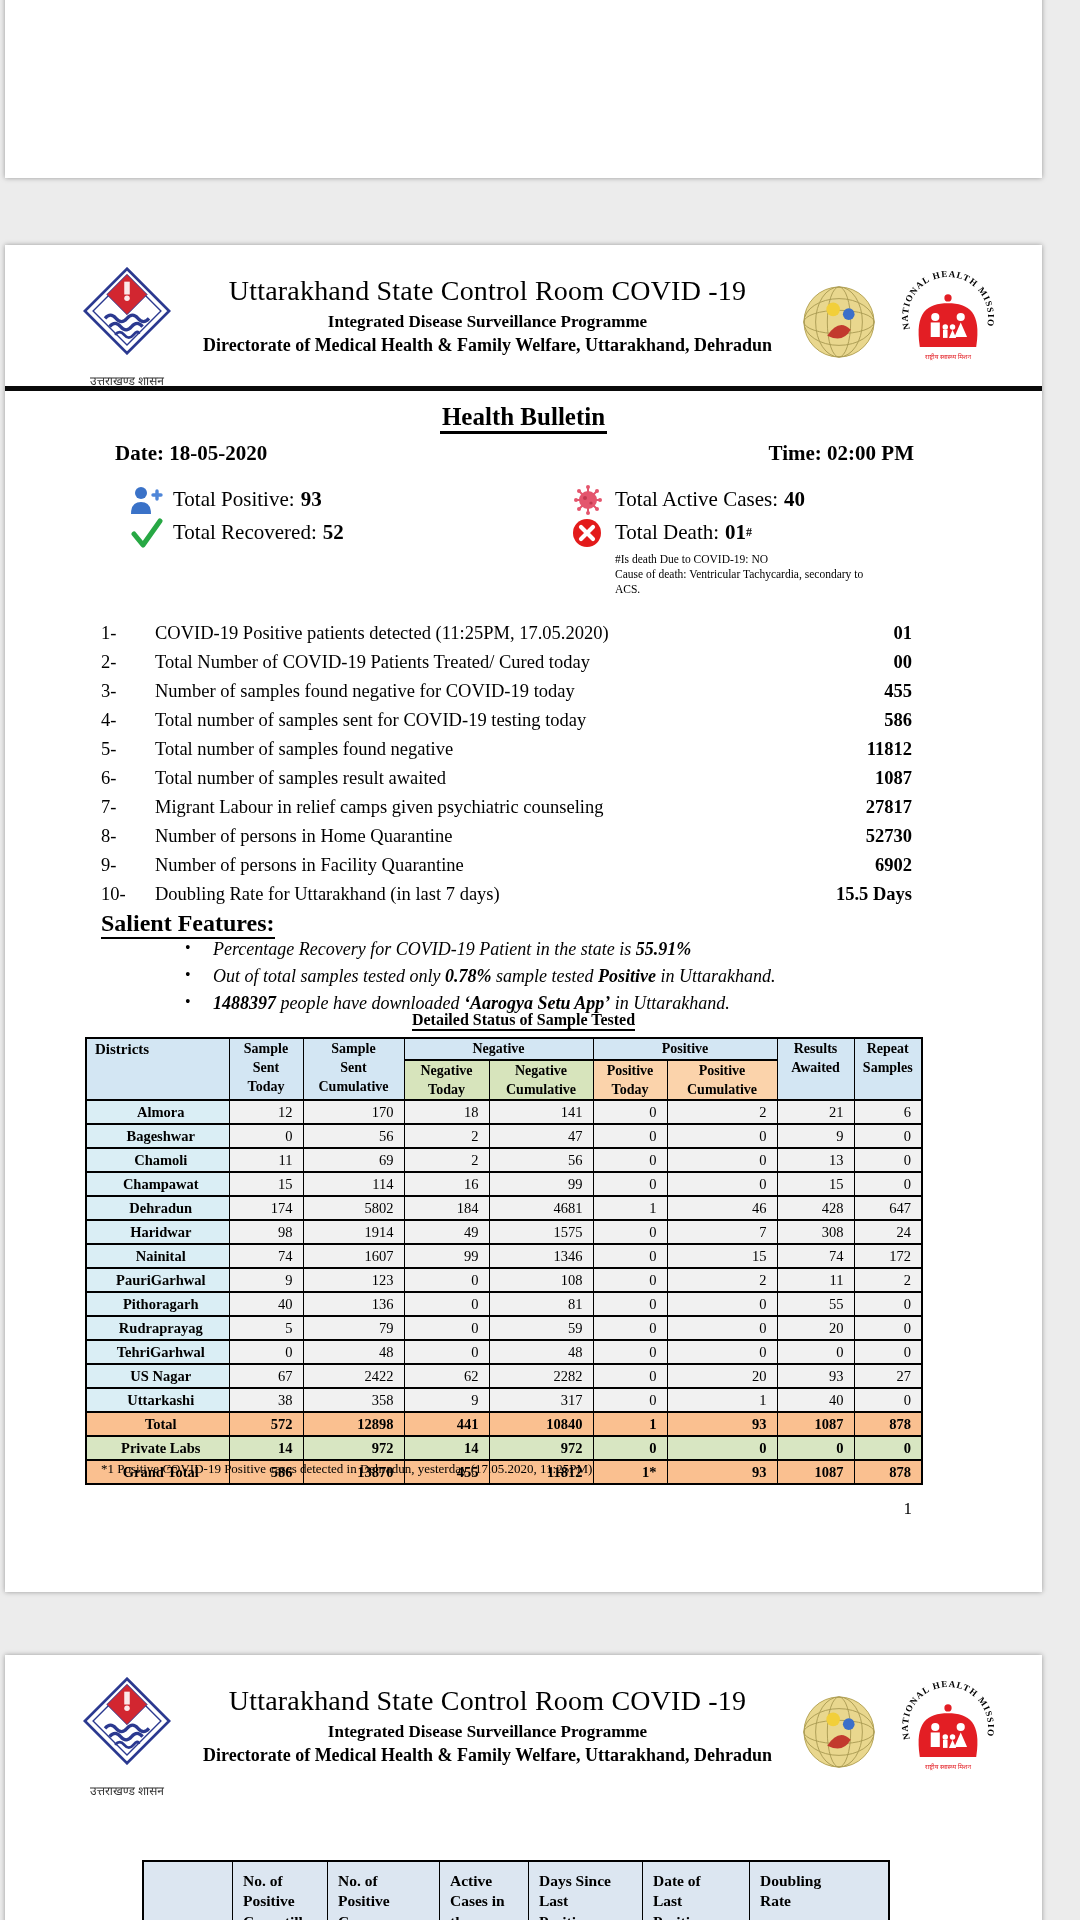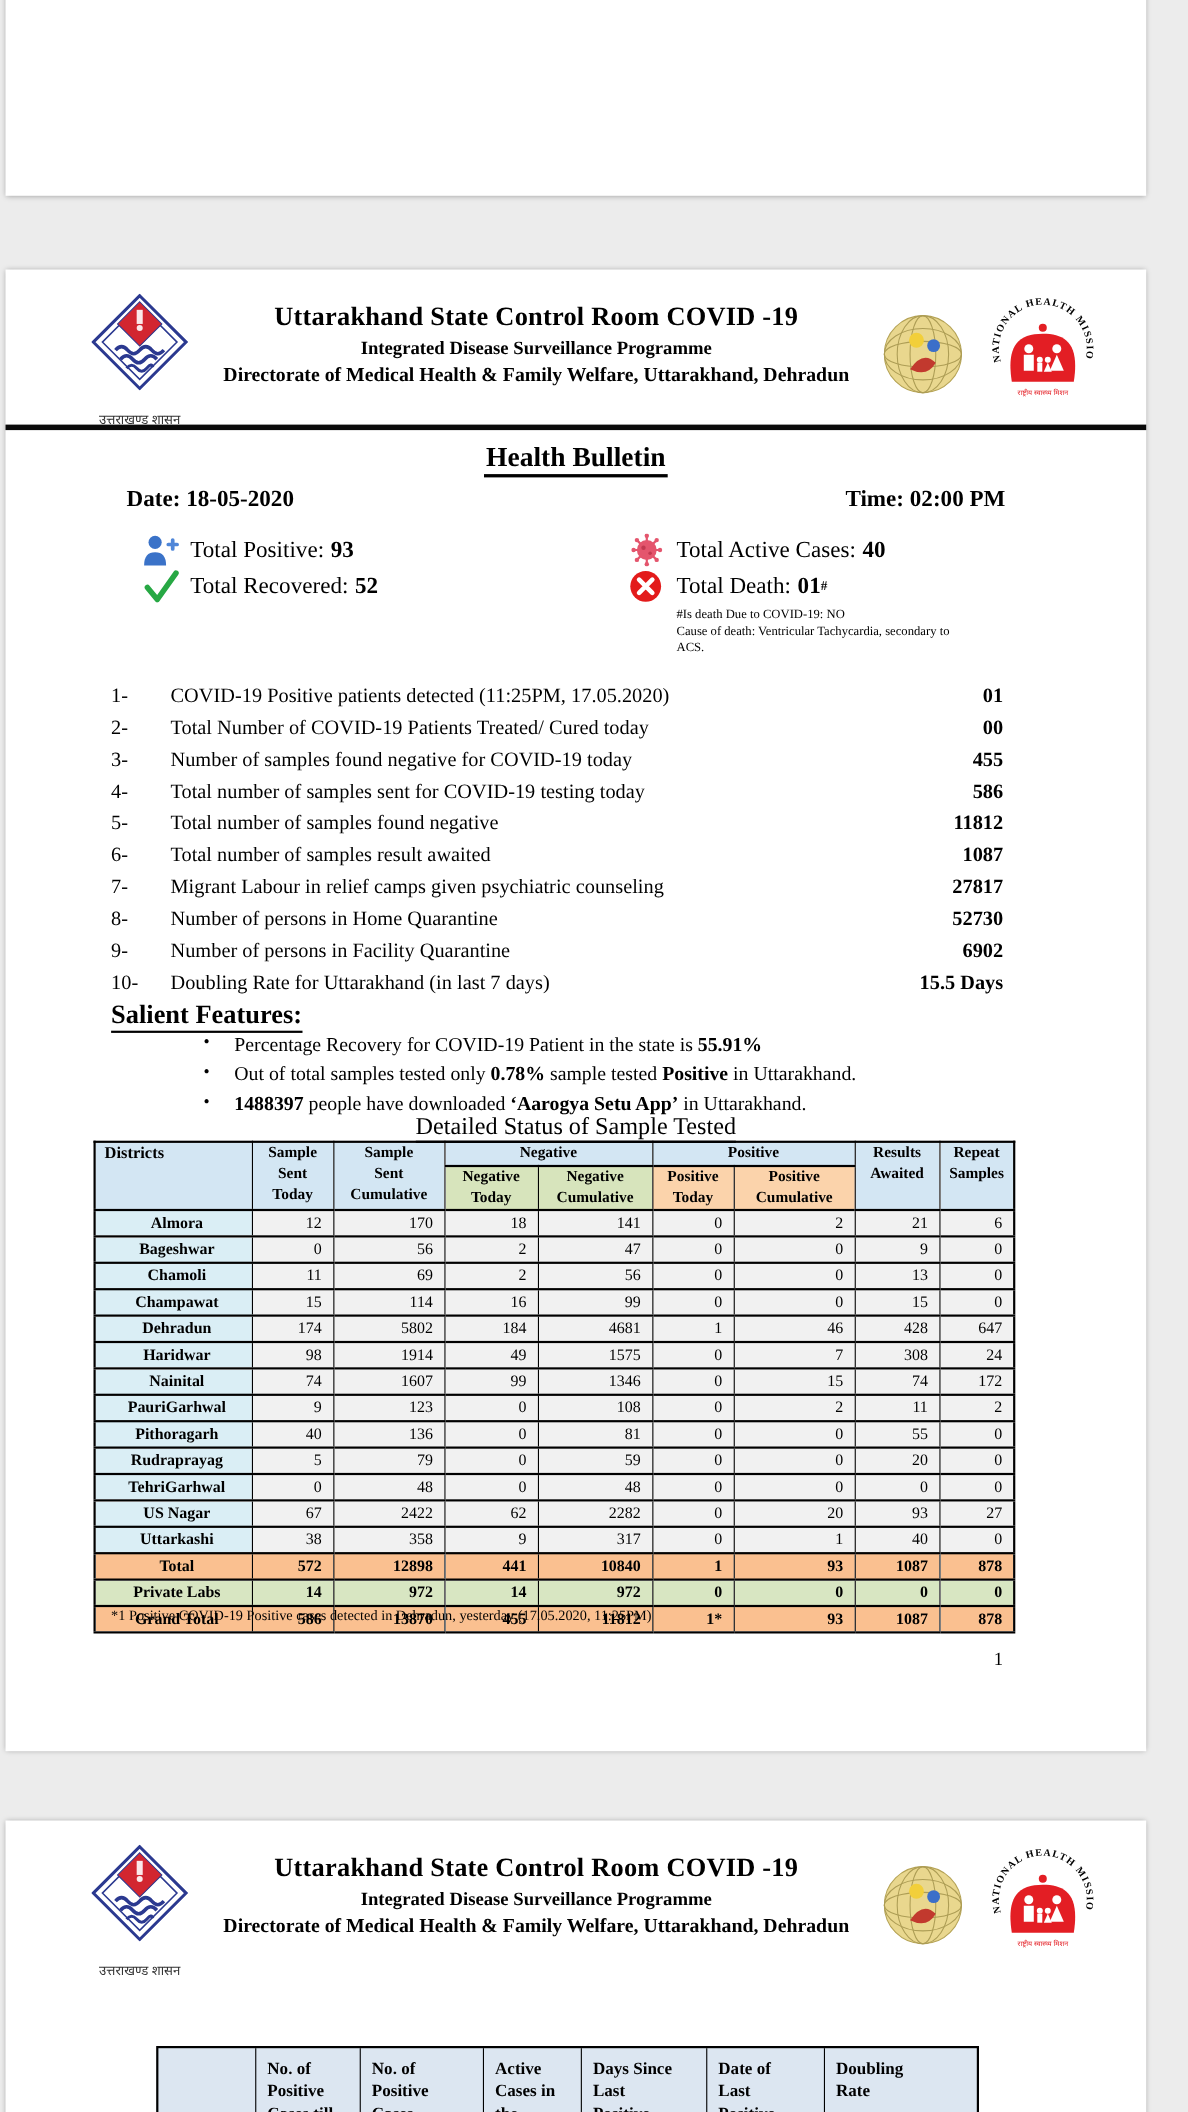--- a/index.html
+++ b/index.html
@@ -19,21 +19,21 @@
   }
   .page1{top:245px;height:1347px;}
   .page2{top:1655px;height:620px;}
 
   
   .doc-header{position:absolute;left:0;top:0;width:100%;height:140px;}
   .emblem{position:absolute;left:72px;top:22px;width:100px;text-align:center;}
   .emblem svg{width:88px;height:88px;display:block;margin:0 auto;}
   .emblem-caption{font-size:12px;margin-top:17px;color:#333;white-space:nowrap;}
   .titles{position:absolute;left:170px;top:30px;width:625px;text-align:center;}
-  .h-title{font-size:24px;font-weight:bold;letter-spacing:.2px;}
+  .h-title{font-size:28px;font-weight:normal;letter-spacing:.2px;}
   .h-sub1{font-size:17px;font-weight:bold;margin-top:5px;}
   .h-sub2{font-size:18px;font-weight:bold;margin-top:3px;}
   .idsp{position:absolute;left:797px;top:40px;width:74px;height:74px;}
   .nhm{position:absolute;left:893px;top:22px;width:100px;height:100px;}
   .rule{position:absolute;left:0;top:141px;width:100%;height:5px;background:#0a0a0a;}
 
   
   .bulletin-title-wrap{position:absolute;left:0;top:158px;width:100%;text-align:center;}
   .bulletin-title{font-size:25px;font-weight:bold;border-bottom:3px solid #000;padding:0 2px 1px 2px;}
   .datetime-row{position:absolute;left:110px;right:128px;top:196px;display:flex;justify-content:space-between;font-size:21px;font-weight:bold;}
@@ -49,24 +49,24 @@
   .list-row{position:relative;height:29px;font-size:18.5px;}
   .list-row .num{position:absolute;left:96px;}
   .list-row .txt{position:absolute;left:150px;white-space:nowrap;}
   .list-row .val{position:absolute;right:130px;font-weight:bold;}
 
   .salient-heading-wrap{position:absolute;left:96px;top:665px;}
   .salient-heading{font-size:24px;font-weight:bold;border-bottom:2px solid #000;padding-bottom:1px;}
   .salient-bullets{position:absolute;left:0;top:694px;width:100%;}
   .bullet-row{position:relative;height:27px;font-size:18px;}
   .bullet-row .bmark{position:absolute;left:180px;font-size:16px;}
-  .bullet-row .btxt{position:absolute;left:208px;white-space:nowrap;}
+  .bullet-row .btxt{position:absolute;left:208px;white-space:nowrap;font-style:italic;}
 
   .table-title-wrap{position:absolute;left:0;top:766px;width:100%;text-align:center;}
-  .table-title{font-size:22px;font-weight:normal;border-bottom:2px solid #000;padding-bottom:1px;}
+  .table-title{font-size:16px;font-weight:bold;border-bottom:2px solid #000;padding-bottom:1px;}
 
   .sample-table{position:absolute;left:80px;top:792px;width:836px;border-collapse:collapse;table-layout:fixed;}
   .sample-table th,.sample-table td{border:1px solid #000;padding:0;overflow:hidden;}
   .sample-table{border:2px solid #000;}
   .sample-table thead th{background:#d3e6f3;font-size:14px;font-weight:bold;vertical-align:top;text-align:center;border-bottom-width:2px;}
   .sample-table thead th div{line-height:19px;}
   .sample-table thead th.dist{text-align:left;padding-left:8px;font-size:15px;line-height:20px;}
   .sample-table thead tr.h1 th{height:20px;line-height:20px;margin-top:27px;}
   .sample-table thead th.neg{background:#d7e4bc;}
   .sample-table thead th.pos{background:#fbd3ab;}

